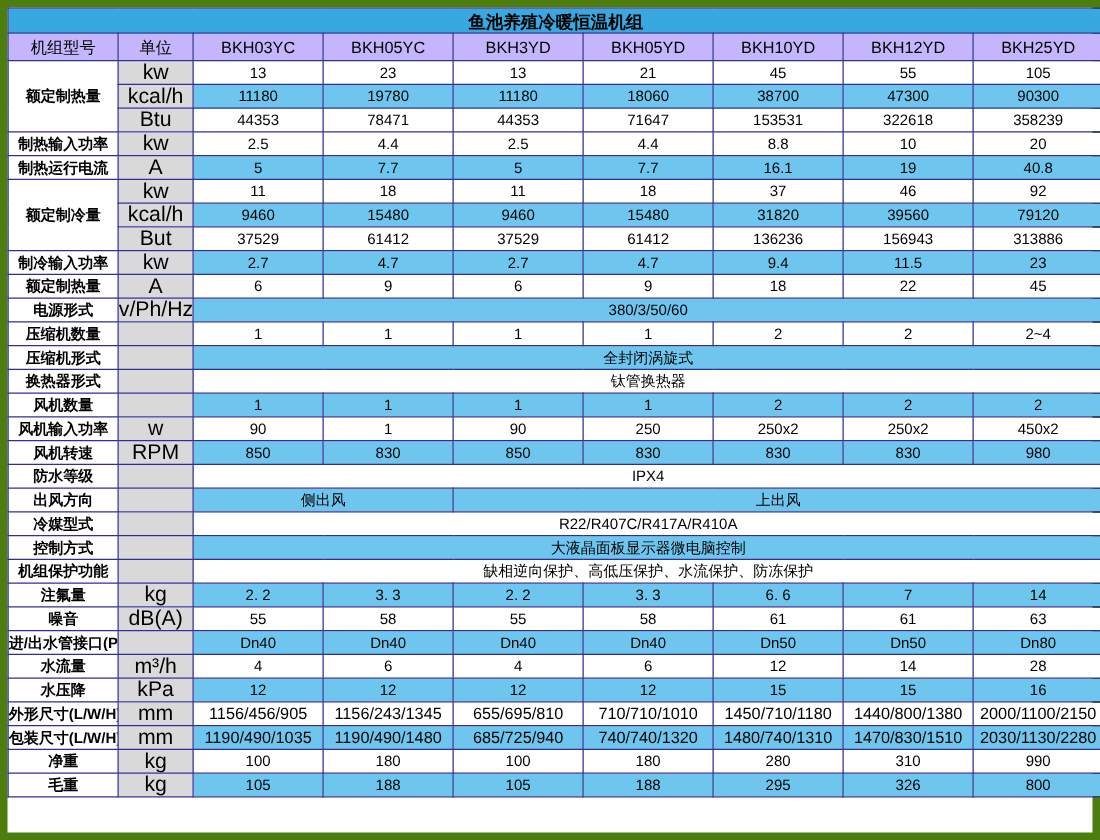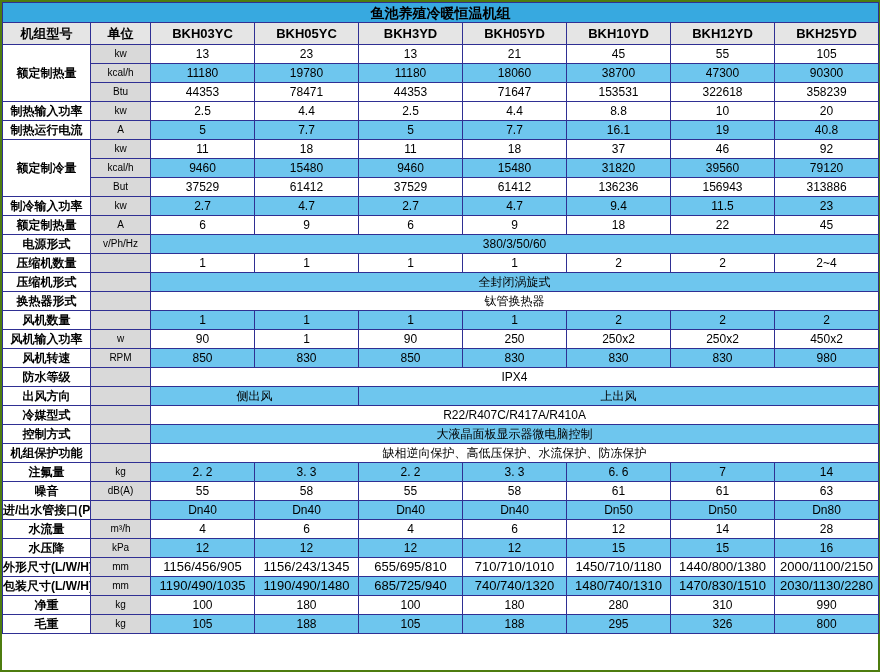--- a/index.html
+++ b/index.html
@@ -6,21 +6,21 @@
   body{
     width:880px;height:672px;
     background:#ffffff;
     font-family:"Liberation Sans","DejaVu Sans",sans-serif;
     font-size:12px;
     color:#000;
   }
   #sheet{
     width:880px;height:672px;
     box-sizing:border-box;
-    border:2px solid #4d7c0f;
+    border:6px solid #4d7c0f;
     background:#fff;
   }
   table{
     border-collapse:collapse;
     width:876px;
     table-layout:fixed;
   }
   td,th{
     border:1px solid #2f2f93;
     text-align:center;
@@ -34,33 +34,33 @@
   }
   .title{
     background:#37a9e0;
     color:#000;
     font-weight:bold;
     font-size:14px;
     height:19px;
     border:1px solid #2f2f93;
   }
   .hdr{
-    background:#e5e5e5;
-    font-weight:bold;
+    background:#c4b5fd;
+    font-weight:normal;
     font-size:13px;
     height:21px;
   }
   .lbl{
     background:#ffffff;
     font-weight:bold;
     font-size:12px;
   }
   .unit{
     background:#d9d9d9;
-    font-size:10px;
+    font-size:17px;
   }
   .unit-empty{background:#d9d9d9;}
   .blue{background:#6ec6ee;}
   .white{background:#ffffff;}
   .small{font-size:13px;}
   col.c0{width:88px;}
   col.c1{width:60px;}
   col.cd{width:104px;}
 </style>
 </head>

